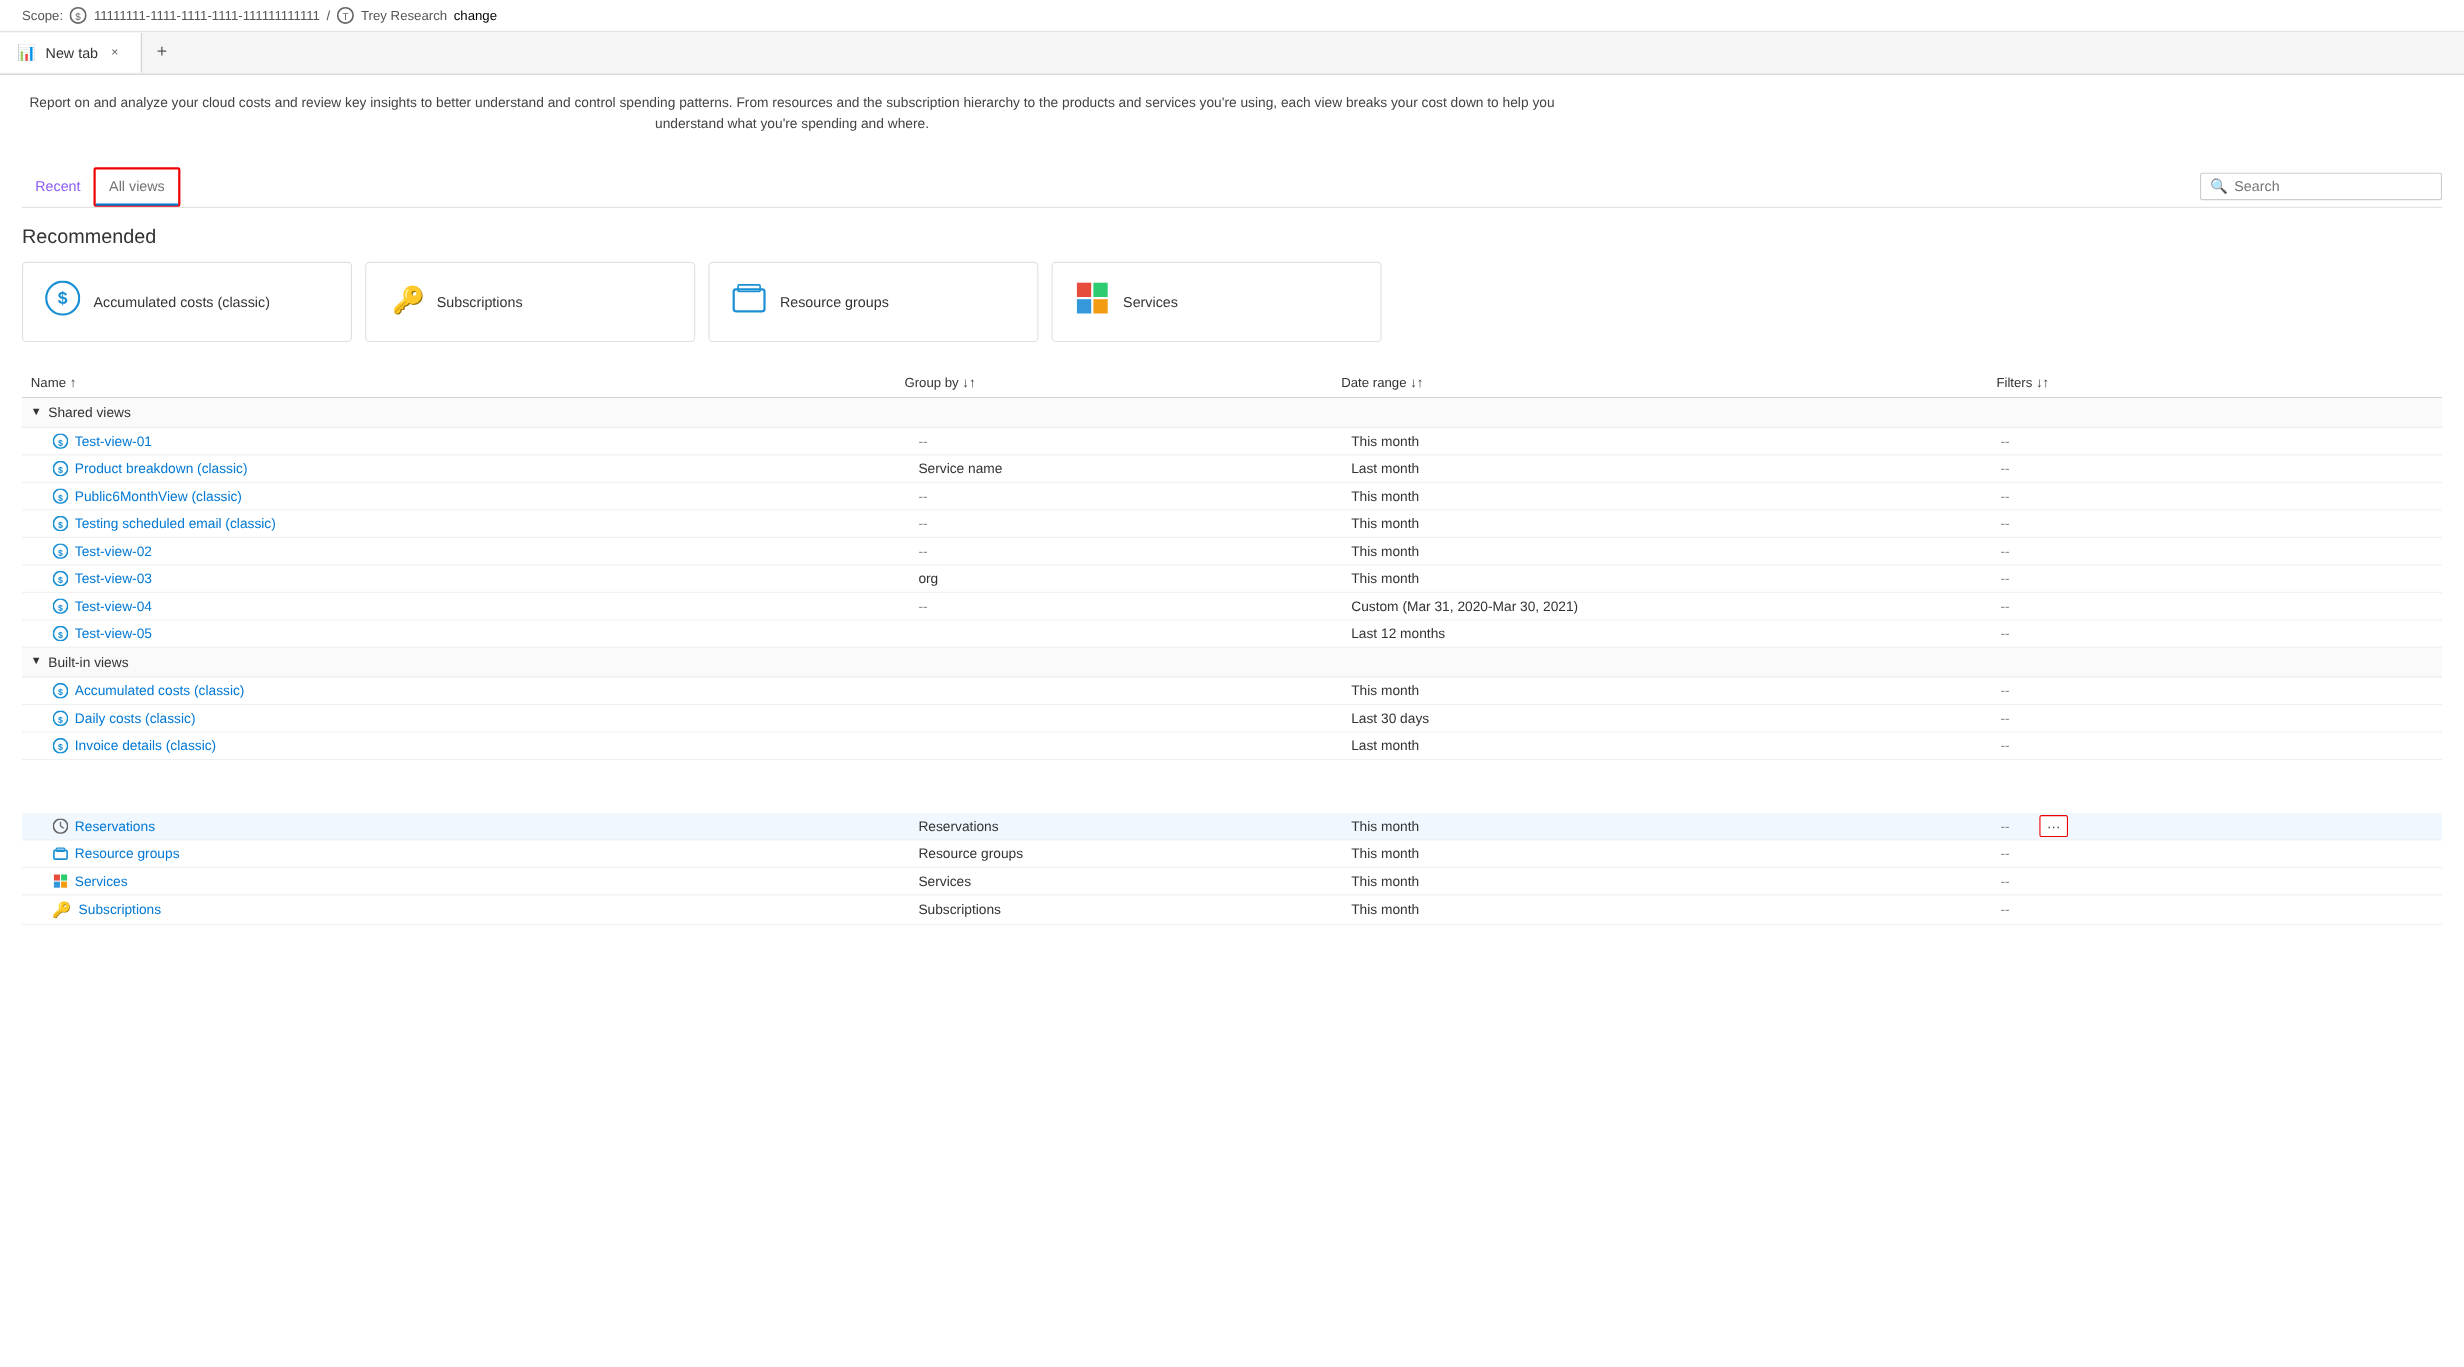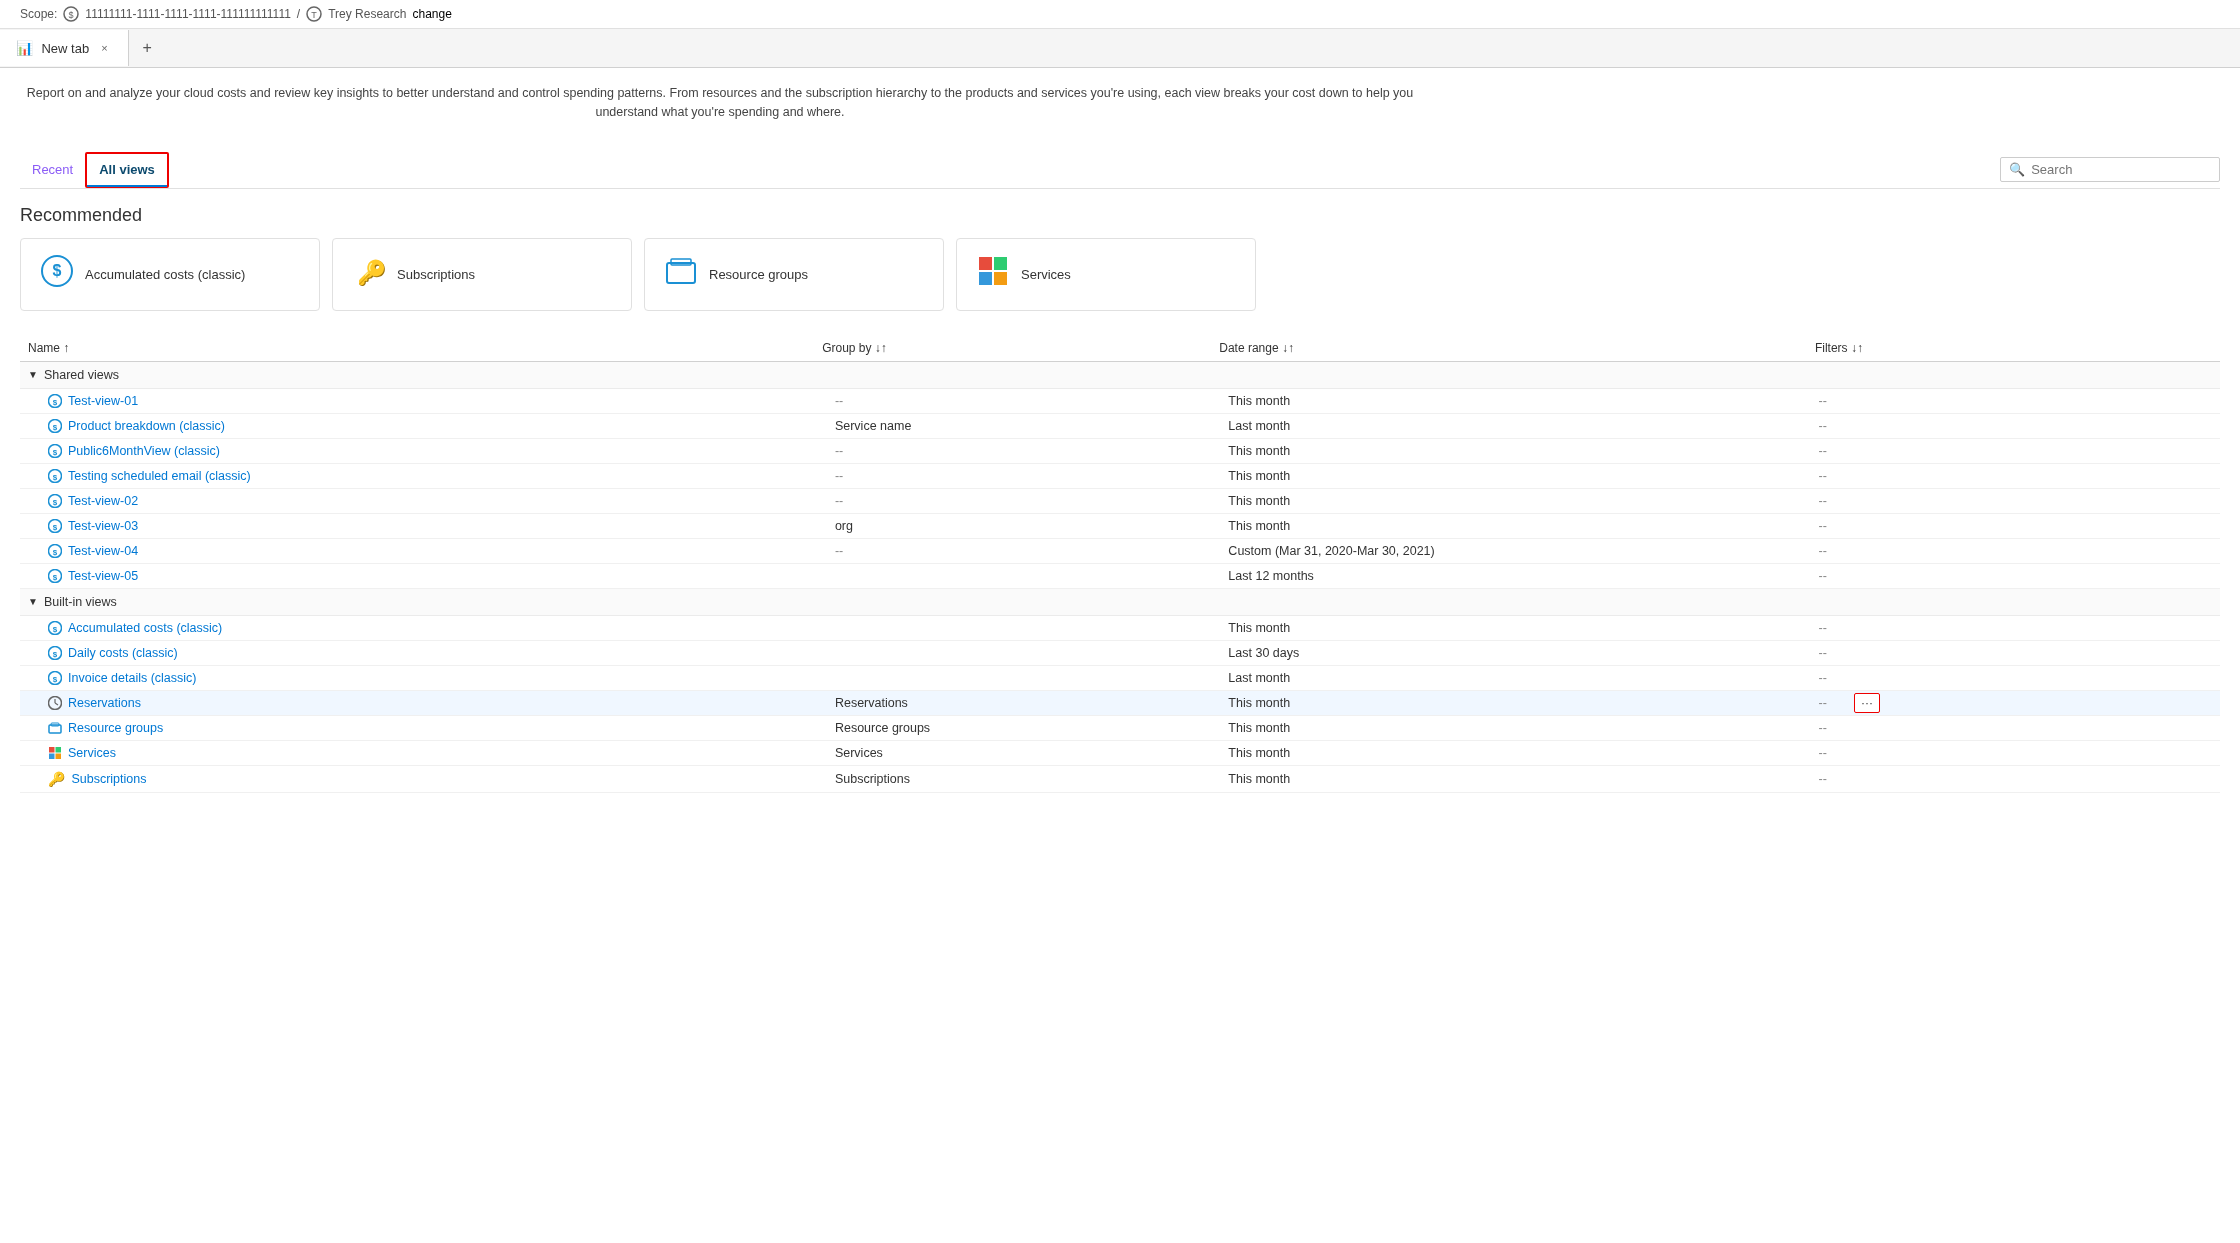--- a/index.html
+++ b/index.html
@@ -13,21 +13,21 @@
     .tab-icon { color: #666; font-size: 14px; }
     .tab-close { margin-left: auto; color: #666; cursor: pointer; font-size: 11px; padding: 2px 4px; }
     .tab-add { padding: 10px 14px; cursor: pointer; color: #555; background: transparent; border: none; font-size: 16px; }
 
     .content { padding: 16px 20px; }
 
     .description { font-size: 12.5px; color: #444; line-height: 1.5; margin-bottom: 30px; max-width: 1400px; text-align: center; }
 
     .tabs-nav { display: flex; align-items: center; margin-bottom: 16px; border-bottom: 1px solid #e0e0e0; }
     .nav-tab { padding: 8px 12px; cursor: pointer; font-size: 13px; color: #8b5cf6; border-bottom: 2px solid transparent; margin-bottom: -1px; }
-    .nav-tab.active { color: #0c4a6e; border-bottom: 2px solid #0078d4; font-weight: 700; }
+    .nav-tab.active { color: #737373; border-bottom: 2px solid #0078d4; font-weight: 400; }
     .nav-tab-wrapper { border: 2px solid #e00; border-radius: 2px; }
 
     .search-box-container { margin-left: auto; }
     .search-box { display: flex; align-items: center; border: 1px solid #ccc; border-radius: 2px; padding: 4px 8px; gap: 6px; width: 220px; background: #fff; }
     .search-box input { border: none; outline: none; font-size: 13px; color: #333; width: 100%; }
     .search-icon-char { color: #666; font-size: 13px; }
 
     .recommended-label { font-size: 18px; font-weight: 400; margin-bottom: 12px; }
 
     .cards-row { display: flex; gap: 12px; margin-bottom: 24px; }
@@ -297,21 +297,21 @@
             <circle cx="7" cy="7" r="6.5" fill="none" stroke="#1a90d4" stroke-width="1.5"></circle>
             <text x="7" y="11" text-anchor="middle" font-size="8" fill="#1a90d4" font-weight="bold">$</text>
           </svg>
         <span>Invoice details (classic)</span>
       </div>
       <div></div>
       <div>Last month</div>
       <div class="row-muted">--</div>
     </div>
 
-    <div class="data-row highlighted" style="position:relative;">
+    <div class="data-row highlighted" style="position:relative;margin-top:48px;">
       <div class="row-name">
         <svg width="14" height="14" viewBox="0 0 14 14">
             <circle cx="7" cy="7" r="6.5" fill="none" stroke="#666" stroke-width="1.5"></circle>
             <line x1="7" y1="3" x2="7" y2="7" stroke="#666" stroke-width="1.2"></line>
             <line x1="7" y1="7" x2="10" y2="9" stroke="#666" stroke-width="1.2"></line>
           </svg>
         <span>Reservations</span>
       </div>
       <div>Reservations</div>
       <div>This month</div>

